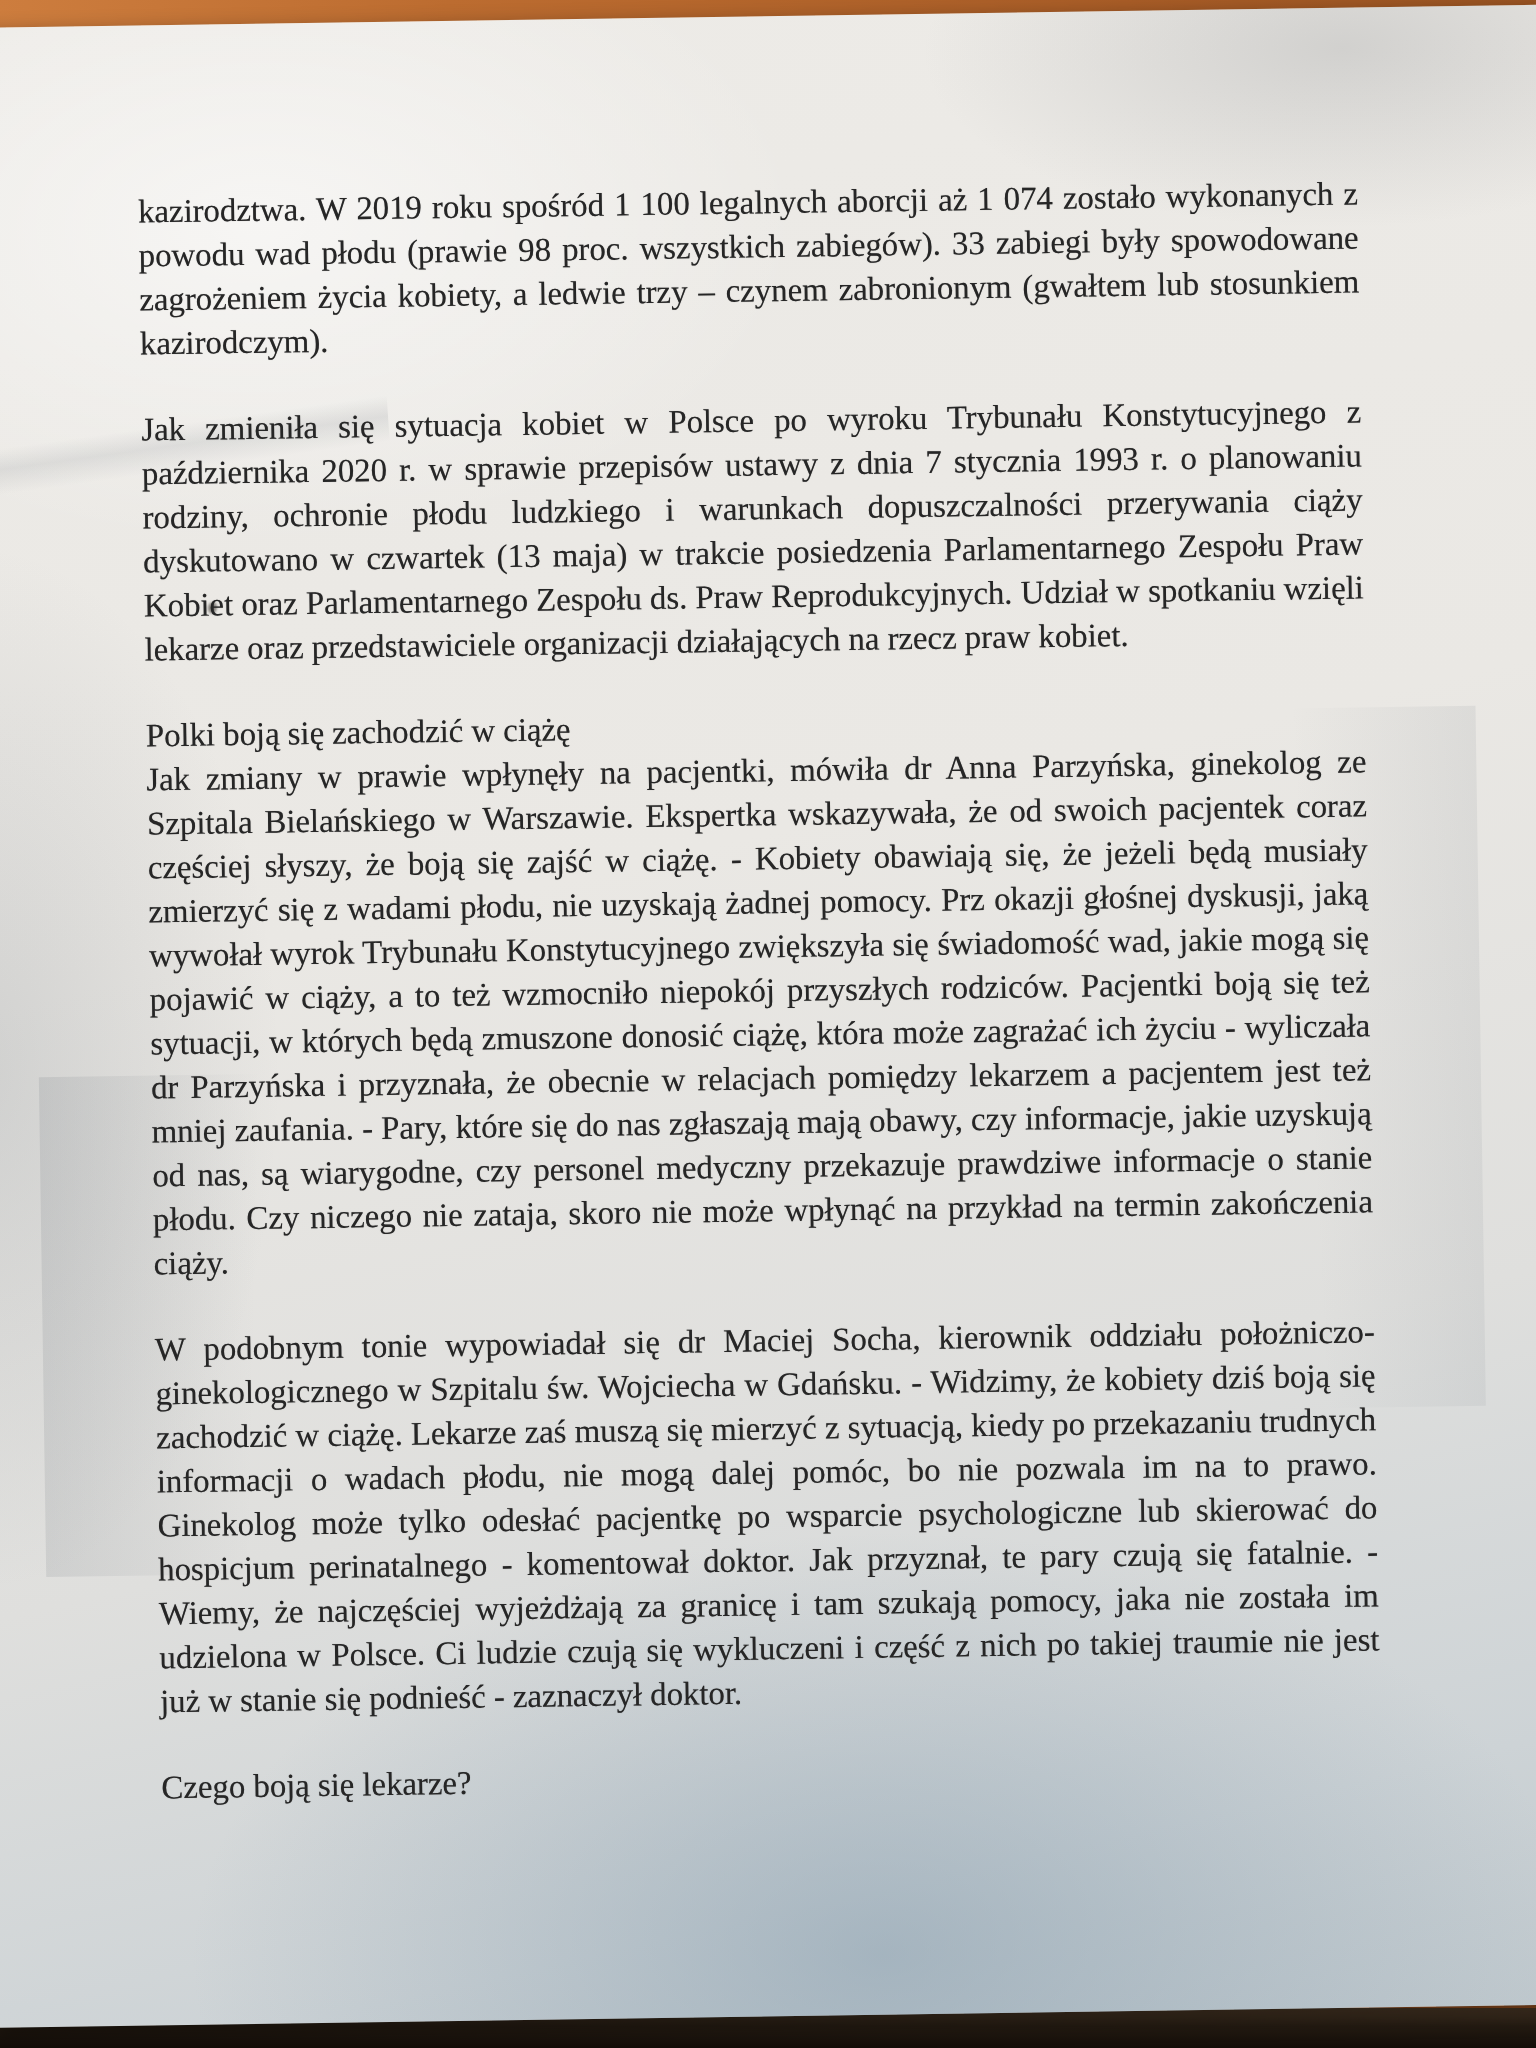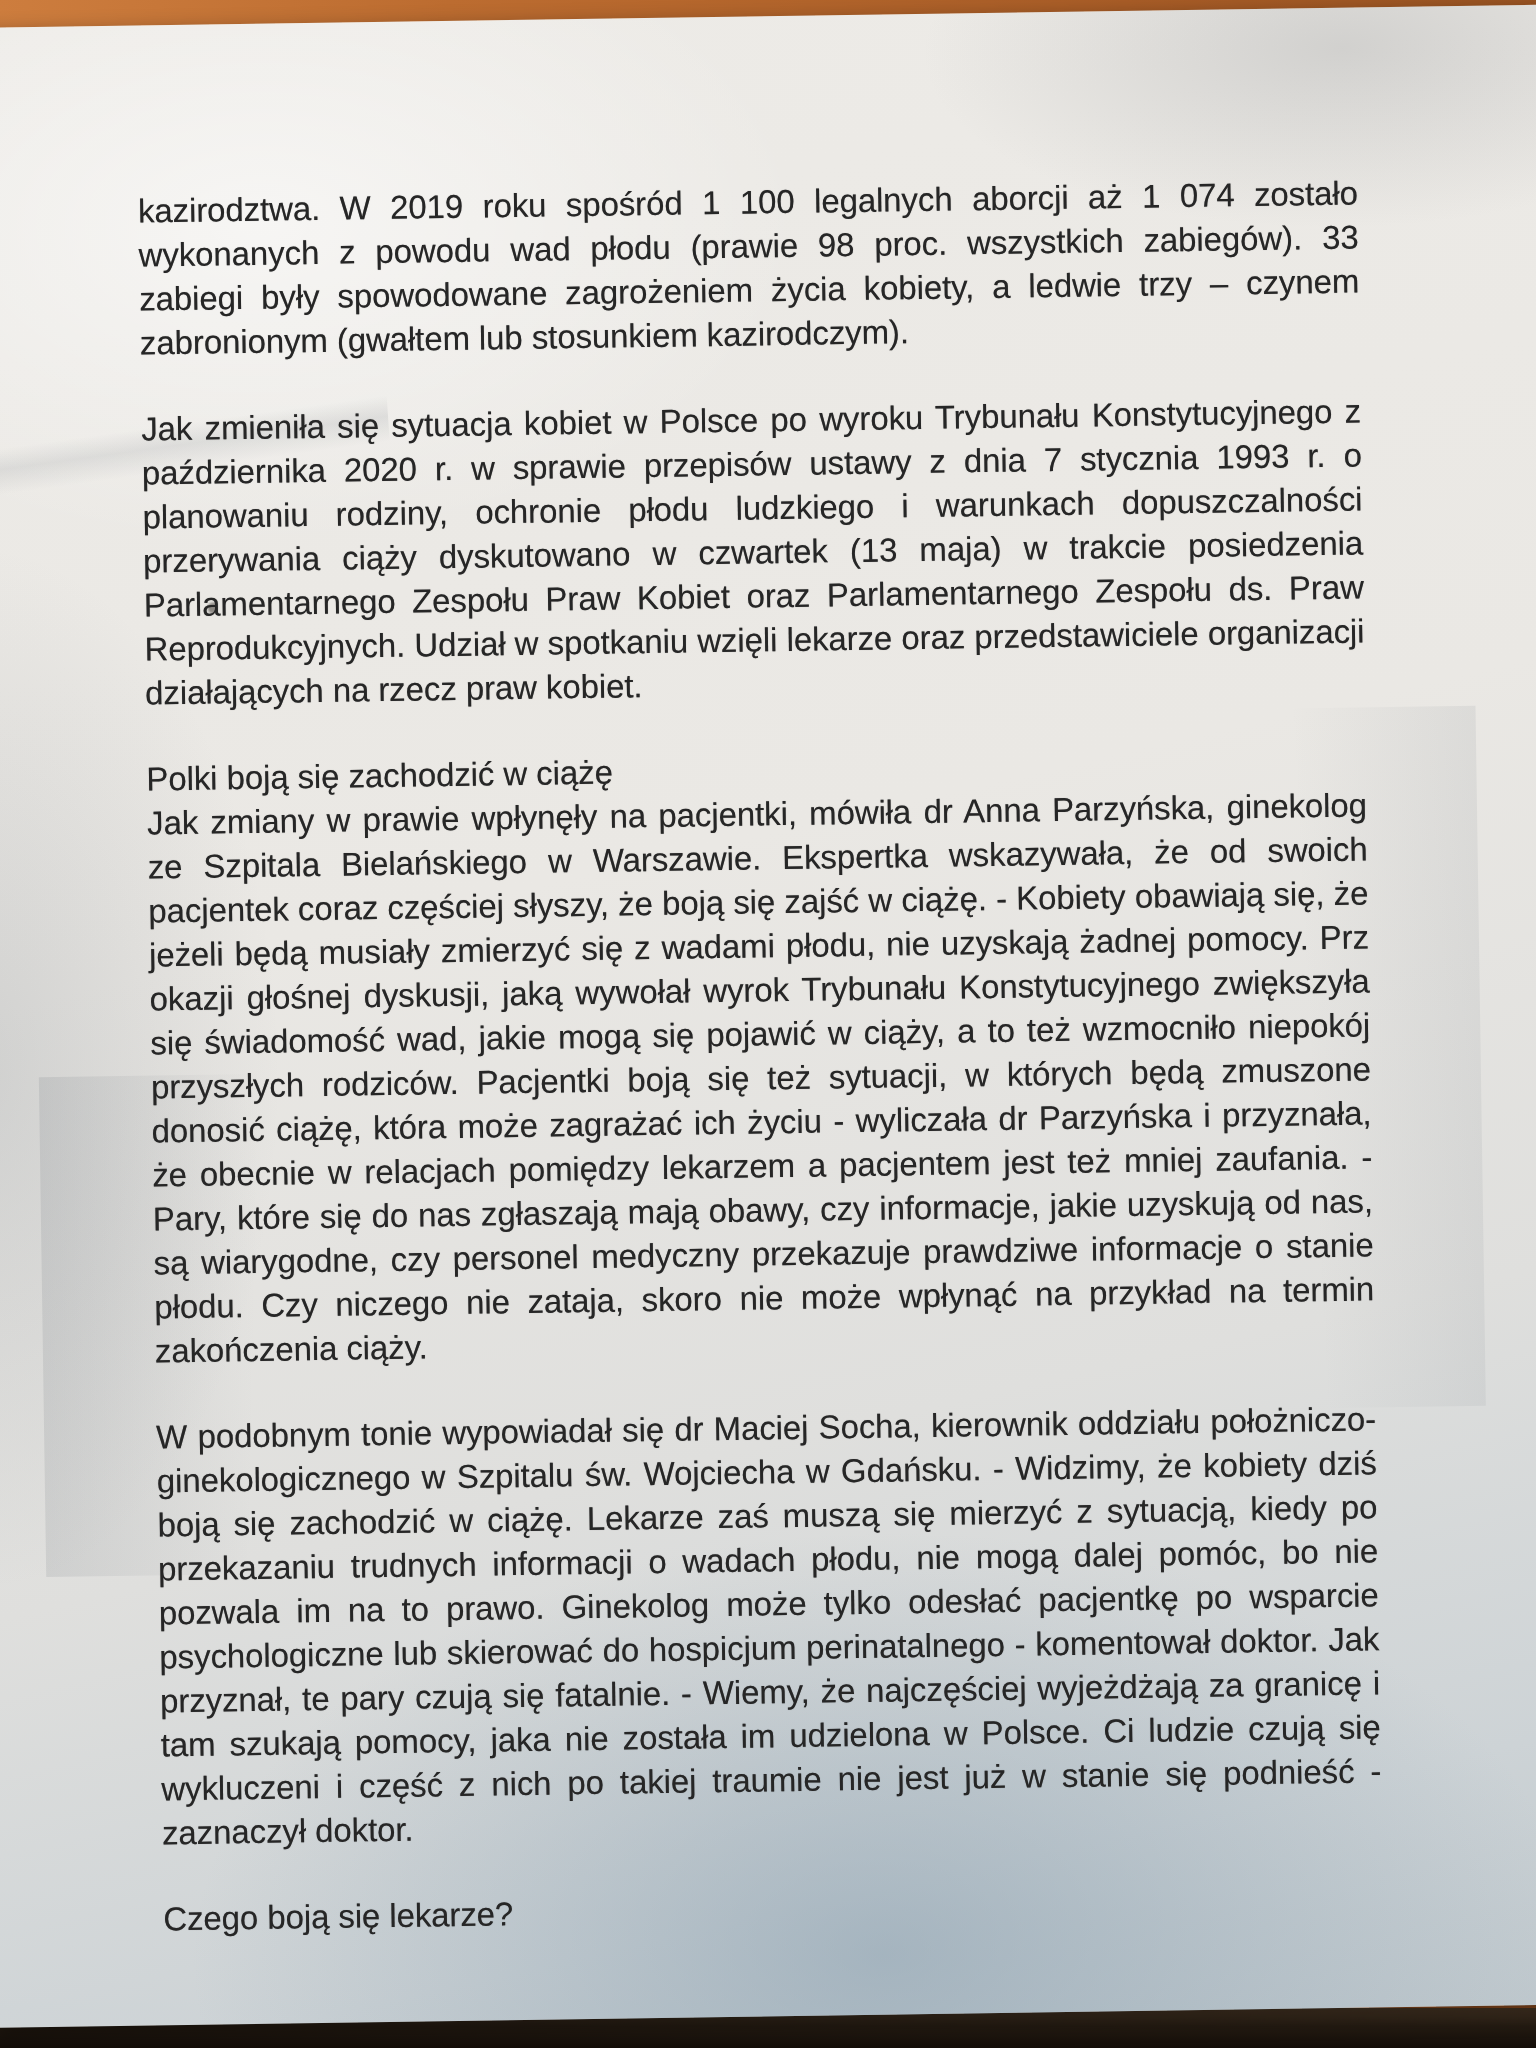--- a/index.html
+++ b/index.html
@@ -1,21 +1,21 @@
 <!DOCTYPE html>
 <html lang="pl"><head>
 <meta charset="utf-8">
 <style>
   html,body{margin:0;padding:0;background:#17110c;}
   .photo{
     position:relative;
     width:1536px;height:2048px;
     overflow:hidden;
     background:linear-gradient(104deg,#cd7d3e 0%,#bc6c30 22%,#a95d27 55%,#8f4d1f 100%);
-    font-family:Liberation Sans, sans-serif;
+    font-family:Liberation Serif, serif;
   }
   .table-edge{
     position:absolute;left:0;right:0;bottom:0;height:40px;
     background:linear-gradient(#4a3826 0%,#241b12 45%,#130d08 100%);
   }
   .paper{
     position:absolute;
     left:-22px;top:16px;
     width:1622px;height:2000px;
     transform:rotate(-0.85deg);

